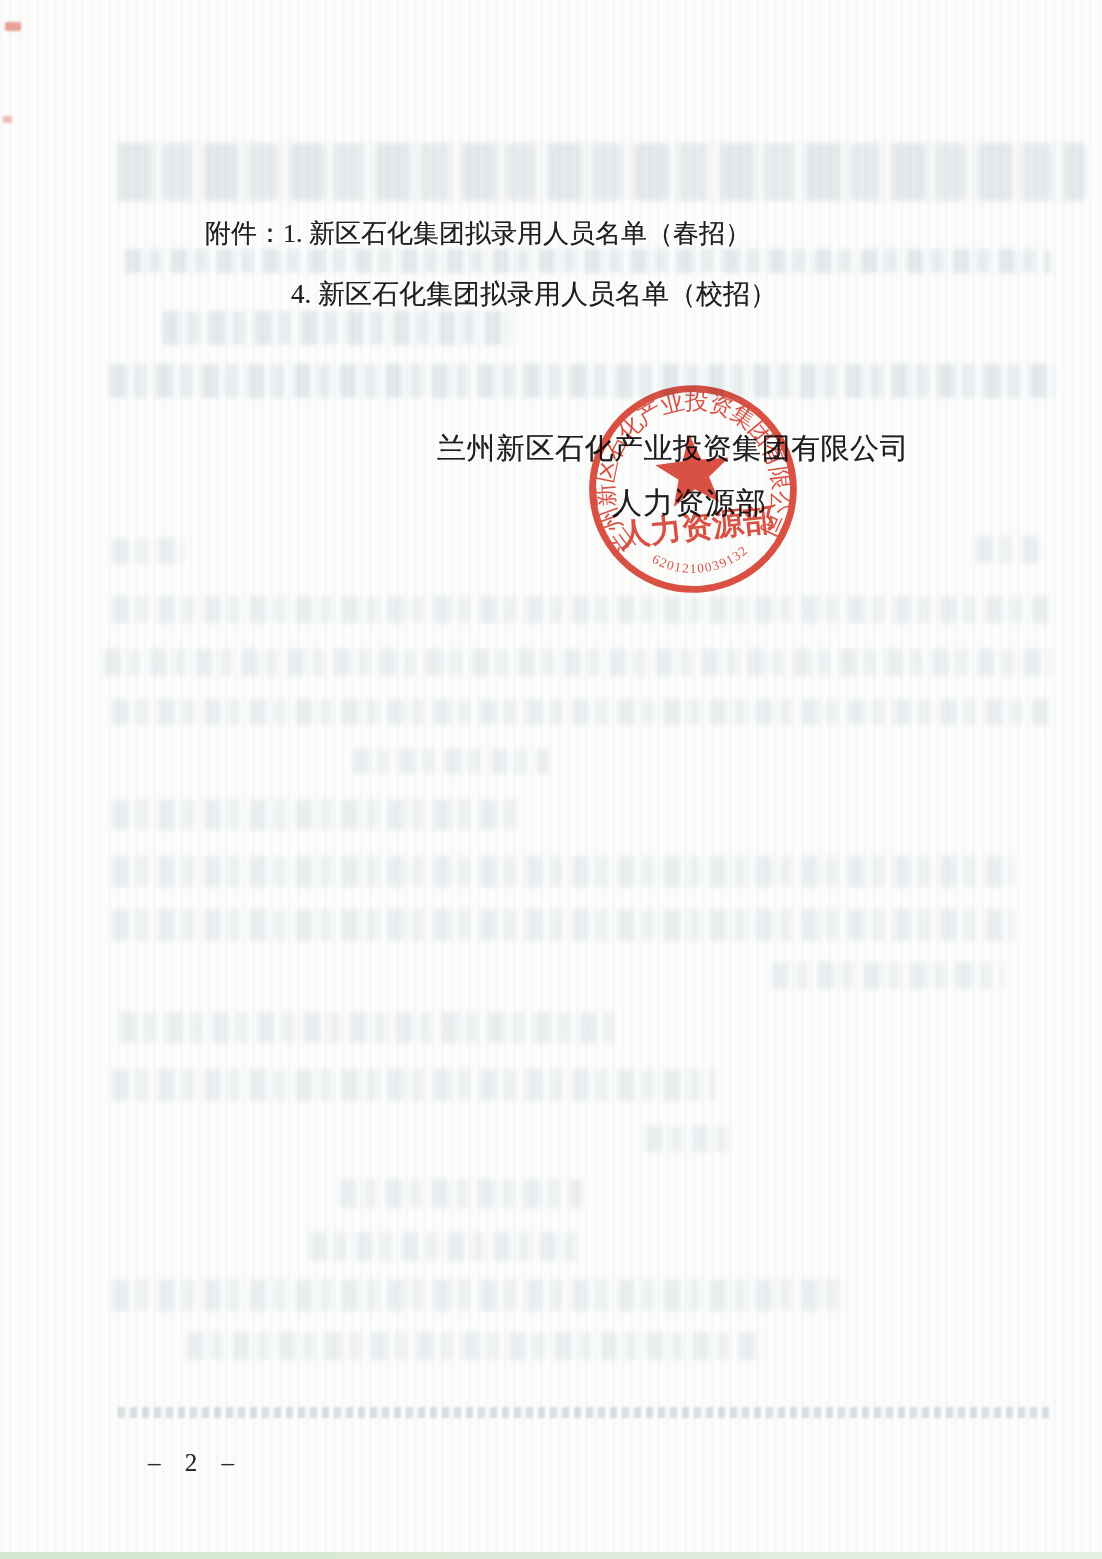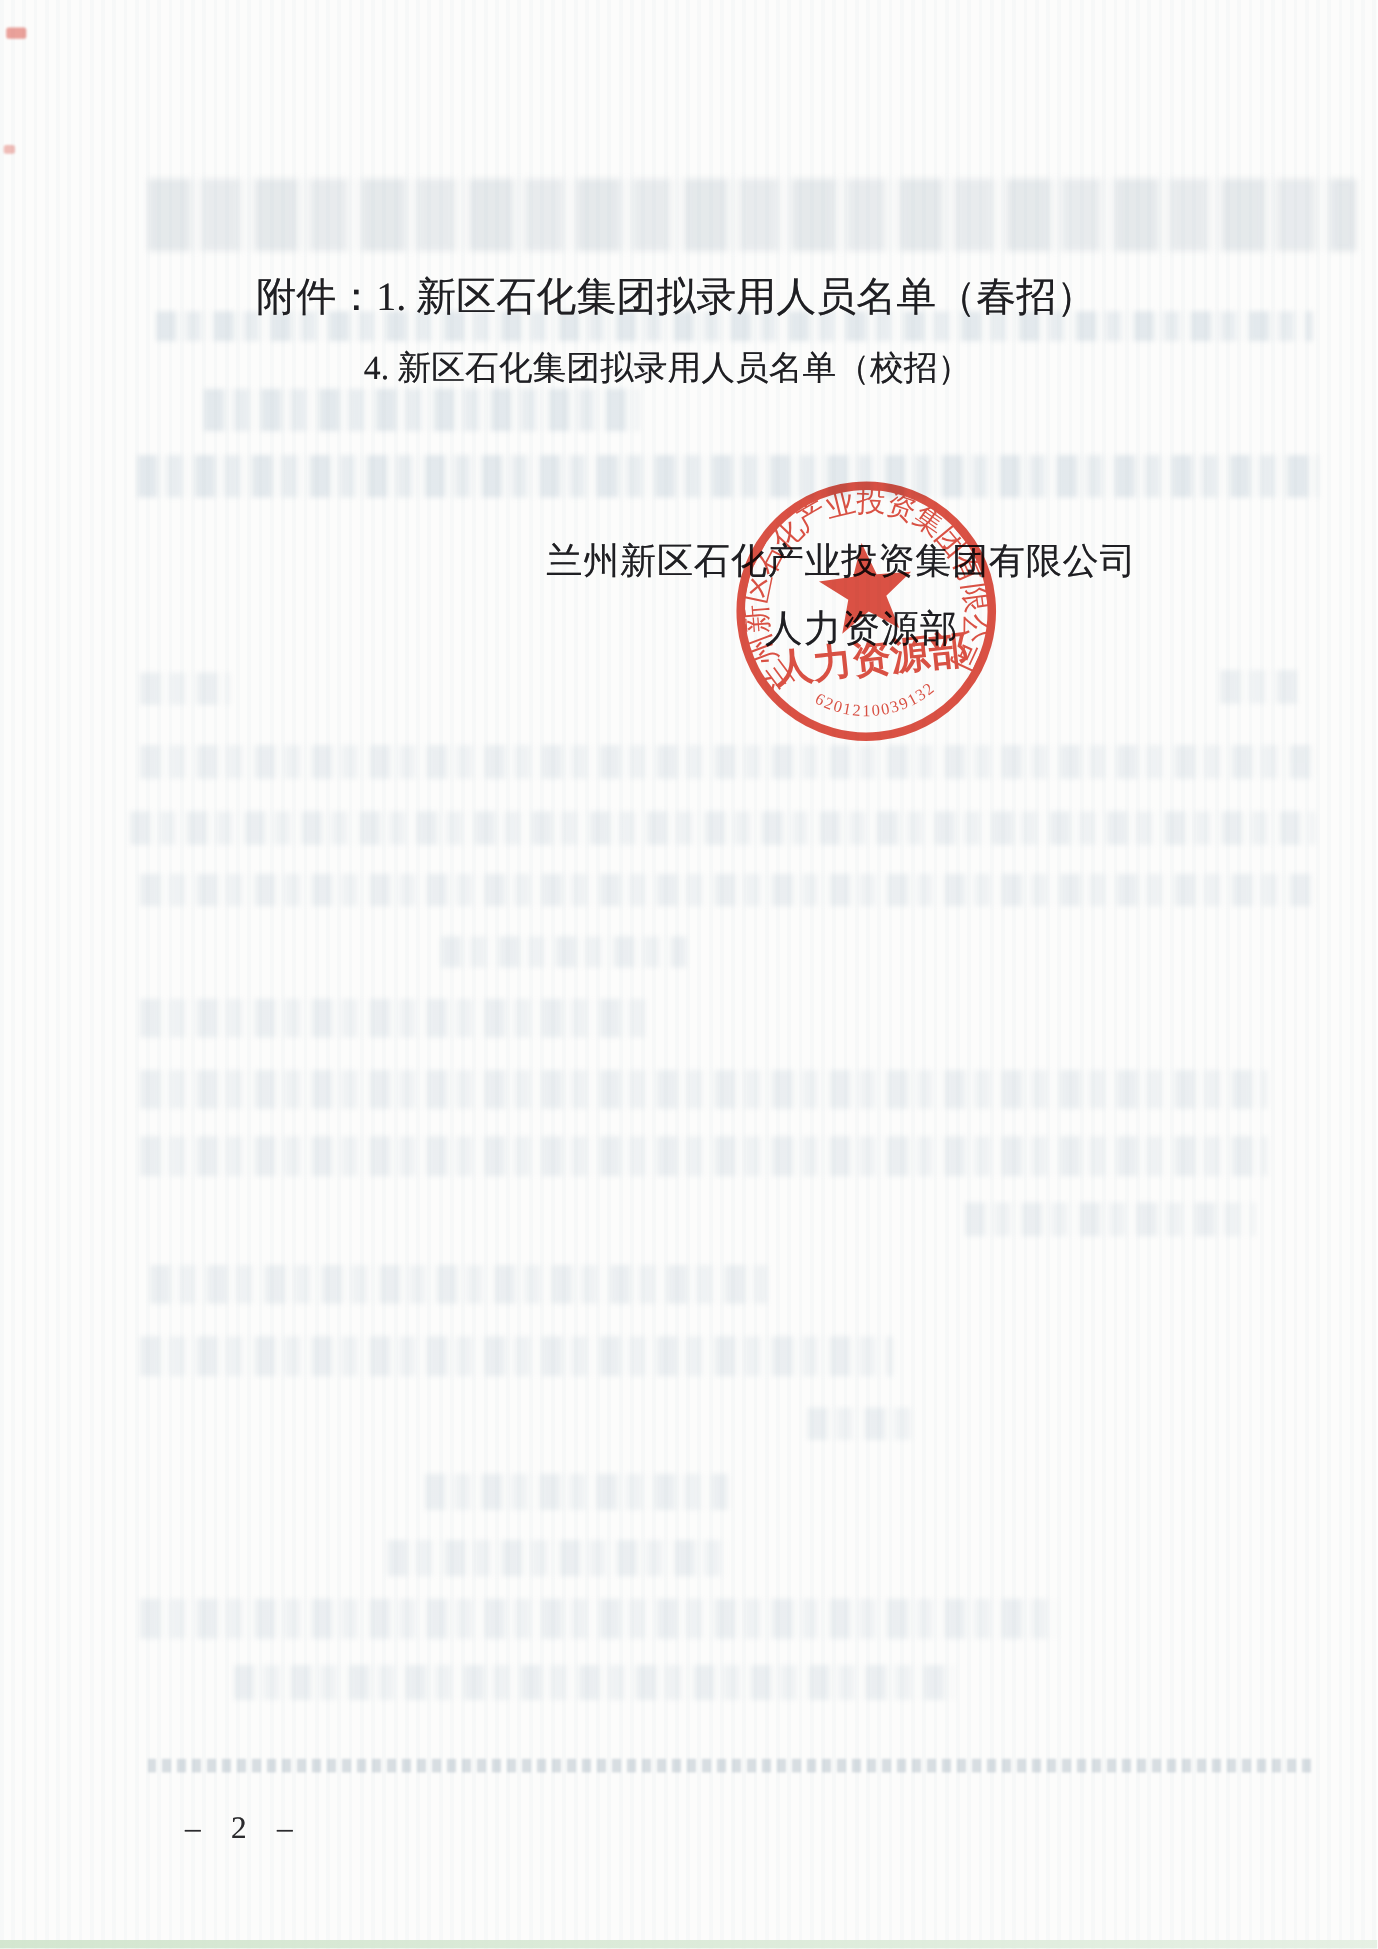--- a/index.html
+++ b/index.html
@@ -110,21 +110,21 @@
   <div class="bleed b-light" style="left:646px;top:1126px;width:86px;height:26px;"></div>
   <div class="bleed b-light" style="left:340px;top:1179px;width:242px;height:29px;"></div>
   <div class="bleed b-light" style="left:310px;top:1232px;width:272px;height:29px;"></div>
   <div class="bleed b-light" style="left:112px;top:1279px;width:736px;height:32px;"></div>
   <div class="bleed b-light" style="left:187px;top:1332px;width:577px;height:28px;"></div>
   <div class="bleed b-noise" style="left:118px;top:1407px;width:932px;height:11px;"></div>
 
   <div class="speck" style="left:5px;top:22px;width:16px;height:9px;"></div>
   <div class="speck" style="left:3px;top:116px;width:9px;height:7px;opacity:.7;"></div>
 
-  <div class="doc-text" style="left:205px;top:216px;font-size:32px;text-align:right;">
+  <div class="doc-text" style="left:205px;top:216px;font-size:26px;text-align:right;">
     <span>附件：</span><span>1. 新区石化集团拟录用人员名单（春招）</span>
   </div>
   <div class="doc-text" style="left:291px;top:276px;font-size:27px;">
     <span>4. 新区石化集团拟录用人员名单（校招）</span>
   </div>
 
   <div class="doc-text" style="left:437px;top:429px;font-size:29px;letter-spacing:0.5px;">兰州新区石化产业投资集团有限公司</div>
   <div class="doc-text" style="left:612px;top:483px;font-size:30px;letter-spacing:1px;">人力资源部</div>
 
   <svg class="stamp" viewBox="-120 -120 240 240" aria-hidden="true">

